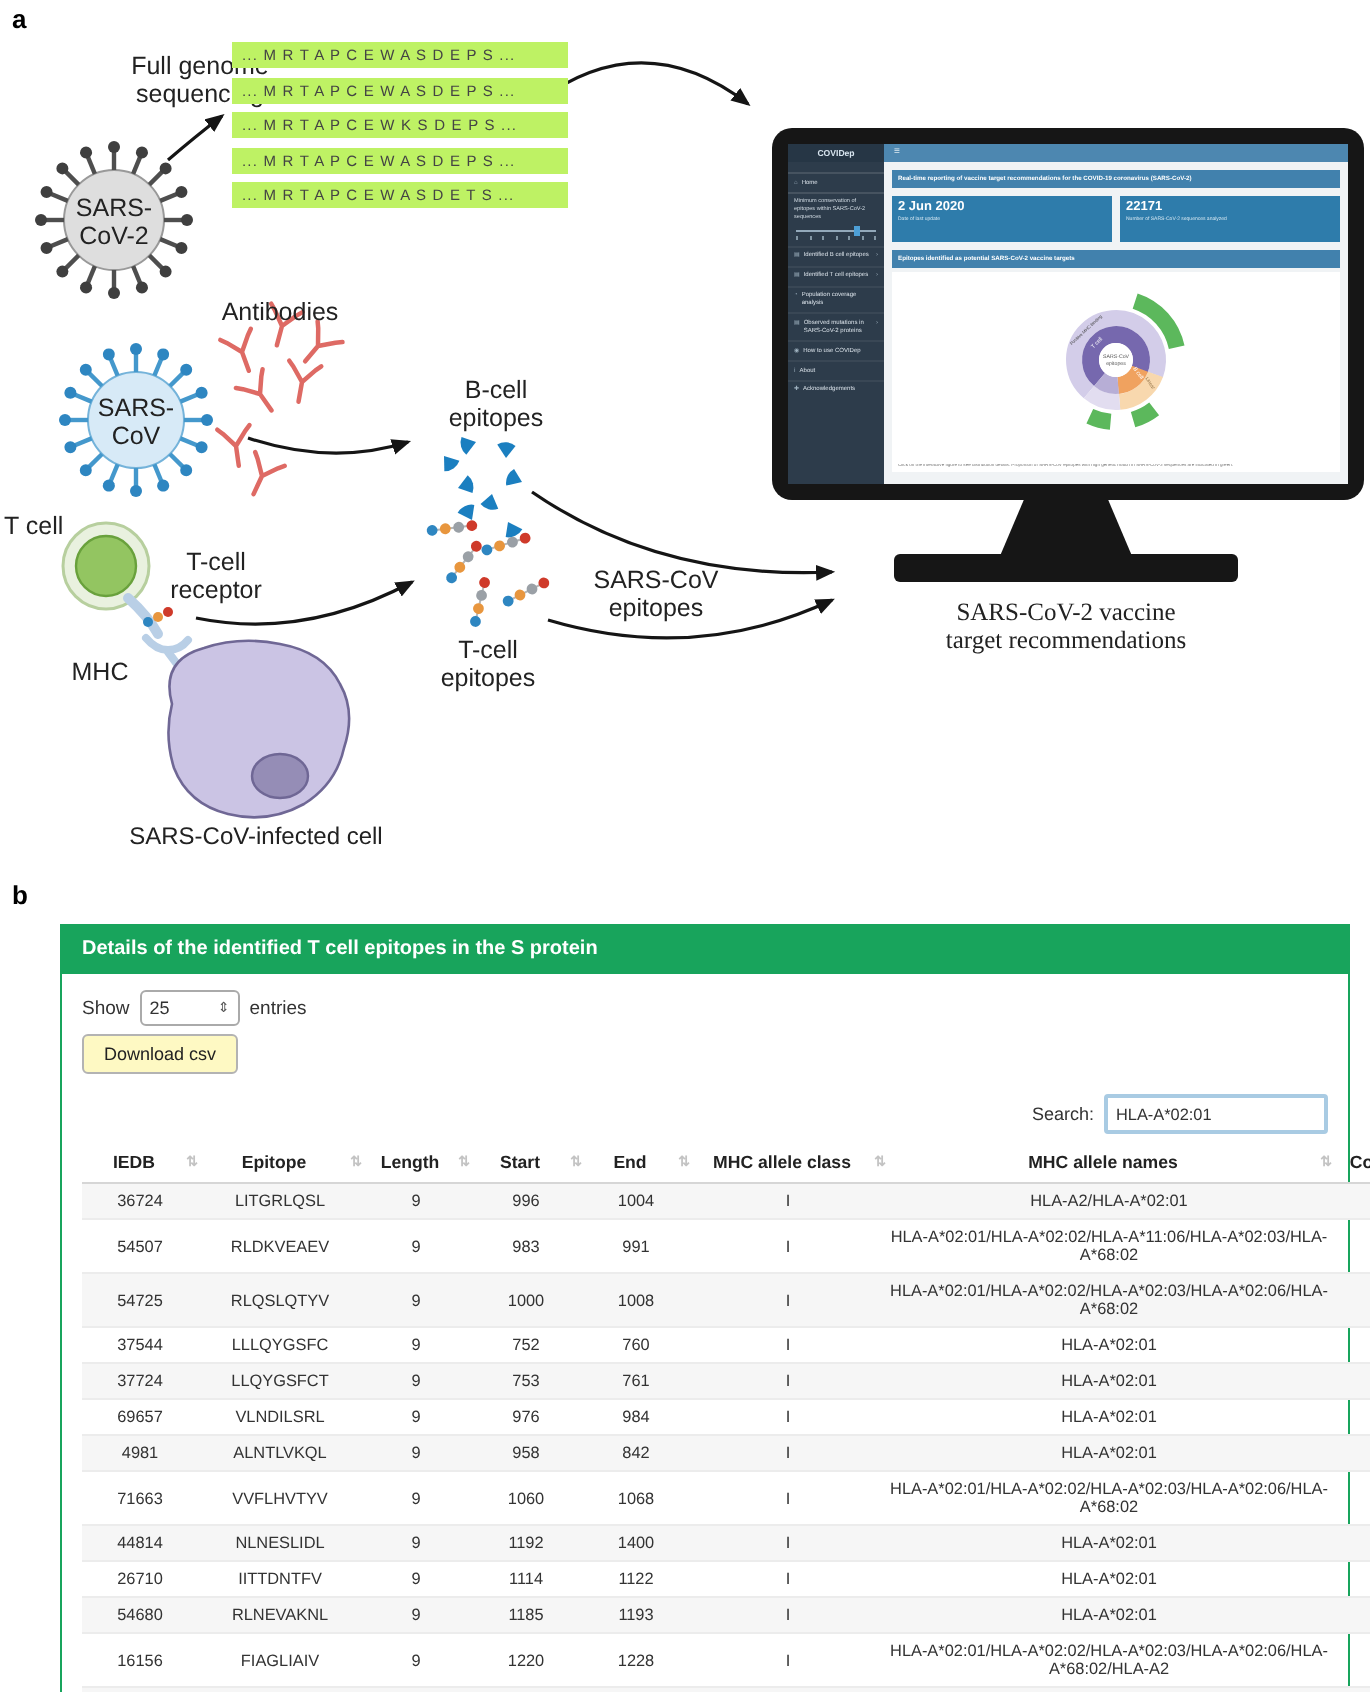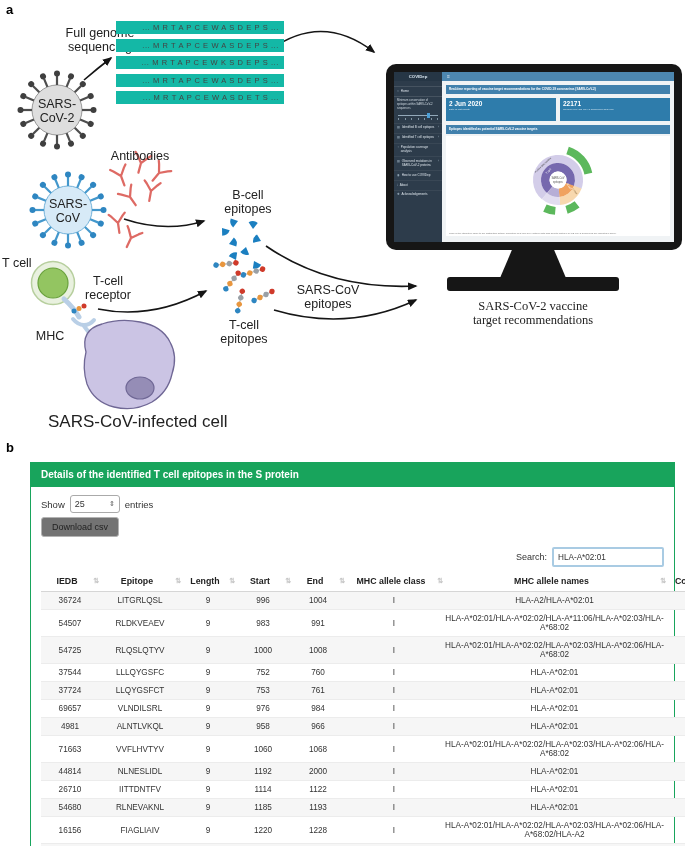--- a/index.html
+++ b/index.html
@@ -5,22 +5,22 @@
   html,body{margin:0;padding:0;background:#fff;}
   #page{position:relative;width:685px;height:846px;background:#fff;
         font-family:"Liberation Sans",sans-serif;overflow:hidden;}
   .panel-label{position:absolute;font-size:13px;font-weight:bold;color:#000;}
   
   #panel-a{position:absolute;left:0;top:0;width:685px;height:440px;}
   #fig-a{position:absolute;left:0;top:0;}
   .fig-label{position:absolute;font-size:12.5px;line-height:1.15;color:#222;
              text-align:center;white-space:pre-line;}
   #seq-list{position:absolute;left:116px;top:21px;}
-  .seq-row{width:158px;padding:2px 5px;margin-bottom:4.5px;background:#14b8a6;
-           font-size:7.5px;letter-spacing:.6px;color:#444;white-space:nowrap;text-align:right;}
+  .seq-row{width:158px;padding:2px 5px;margin-bottom:4.5px;background:#bef264;
+           font-size:7.5px;letter-spacing:.6px;color:#444;white-space:nowrap;text-align:left;}
   
   .monitor-frame{position:absolute;left:386px;top:64px;width:296px;height:186px;
                  background:#161616;border-radius:10px;}
   .monitor-stand{position:absolute;left:500px;top:250px;width:66px;height:28px;background:#161616;
                  clip-path:polygon(18% 0,82% 0,100% 100%,0 100%);}
   .monitor-base{position:absolute;left:447px;top:277px;width:172px;height:14px;
                 background:#161616;border-radius:3px;}
   .screen{position:absolute;left:394px;top:72px;width:280px;height:170px;background:#f0f3f5;overflow:hidden;}
   .scr-navbar{position:absolute;left:0;top:0;width:280px;height:9px;background:#4d87b0;}
   .scr-brand{position:absolute;left:0;top:0;width:48px;height:9px;background:#263645;color:#d8e5ef;
@@ -59,21 +59,21 @@
   #panel-b{position:absolute;left:0;top:442px;width:685px;height:404px;}
   .card{position:absolute;left:30px;top:20px;width:645px;background:#fff;
         border:1px solid #18a45c;box-sizing:border-box;}
   .card-header{height:24px;background:#18a45c;color:#fff;font-size:10px;font-weight:bold;
                line-height:24px;padding-left:10px;}
   .card-body{position:relative;padding:8px 10px 6px 10px;font-size:9.5px;color:#333;}
   .show-row{display:flex;align-items:center;gap:5px;height:18px;}
   .select-box{display:inline-flex;align-items:center;justify-content:space-between;width:40px;height:16px;
               border:1px solid #aaa;border-radius:3px;padding:0 4px;background:#fff;font-size:9px;}
   .sel-arrows{font-size:7px;color:#555;}
-  .download-btn{display:inline-block;margin-top:4px;padding:4px 10px;background:#737373;
+  .download-btn{display:inline-block;margin-top:4px;padding:4px 10px;background:#fef9c3;
                 border:1px solid #b3b3b3;border-radius:3px;font-size:9px;color:#222;}
   .search-wrap{position:absolute;right:10px;top:60px;display:flex;align-items:center;gap:5px;font-size:9px;}
   .search-input{width:100px;height:14px;border:2px solid #a9cbe3;border-radius:2px;
                 font-size:8.2px;padding:1px 4px;color:#333;font-family:"Liberation Sans",sans-serif;}
   table.epi{width:625px;table-layout:fixed;border-collapse:collapse;margin-top:34px;}
   table.epi th{position:relative;font-size:8.8px;font-weight:bold;color:#222;
                padding:5px 8px 5px 2px;border-bottom:1px solid #d6d6d6;}
   .sort{position:absolute;right:0;top:50%;transform:translateY(-50%);font-size:7px;color:#c3c3c3;}
   table.epi td{font-size:8.2px;color:#333;text-align:center;padding:4px 2px;border-top:1px solid #ececec;}
   #epitope-tbody tr:nth-child(odd){background:#f6f6f6;}
@@ -229,21 +229,21 @@
       </div>
     <div class="fig-label" style="left:95px;top:149px;width:90px;">Antibodies</div>
     <div class="fig-label" style="left:38px;top:197px;width:60px;">SARS-
 CoV</div>
     <div class="fig-label" style="left:212px;top:188px;width:72px;">B-cell
 epitopes</div>
     <div class="fig-label" style="left:2px;top:256px;width:44px;text-align:left;">T cell</div>
     <div class="fig-label" style="left:72px;top:274px;width:72px;">T-cell
 receptor</div>
     <div class="fig-label" style="left:28px;top:329px;width:44px;">MHC</div>
-    <div class="fig-label" style="left:48px;top:412px;width:160px;font-size:17px;white-space:nowrap;">SARS-CoV-infected cell</div>
+    <div class="fig-label" style="left:48px;top:412px;width:160px;font-size:12px;white-space:nowrap;">SARS-CoV-infected cell</div>
     <div class="fig-label" style="left:206px;top:318px;width:76px;">T-cell
 epitopes</div>
     <div class="fig-label" style="left:288px;top:283px;width:80px;">SARS-CoV
 epitopes</div>
     <div class="fig-label" style="left:425px;top:299px;width:216px;font-family:Liberation Serif, serif;">SARS-CoV-2 vaccine
 target recommendations</div>
 
     <div class="monitor-frame"></div>
     <div class="monitor-stand"></div>
     <div class="monitor-base"></div>
@@ -437,41 +437,41 @@
                 <td>984</td>
                 <td>I</td>
                 <td class="names-cell">HLA-A*02:01</td>
                 <td>0.9997</td>
               </tr>
               <tr>
                 <td class="id-link">4981</td>
                 <td>ALNTLVKQL</td>
                 <td>9</td>
                 <td>958</td>
-                <td>966</td>
+                <td>842</td>
                 <td>I</td>
                 <td class="names-cell">HLA-A*02:01</td>
                 <td>0.9994</td>
               </tr>
               <tr>
                 <td class="id-link">71663</td>
                 <td>VVFLHVTYV</td>
                 <td>9</td>
                 <td>1060</td>
                 <td>1068</td>
                 <td>I</td>
                 <td class="names-cell">HLA-A*02:01/HLA-A*02:02/HLA-A*02:03/HLA-A*02:06/HLA-A*68:02</td>
                 <td>0.9994</td>
               </tr>
               <tr>
                 <td class="id-link">44814</td>
                 <td>NLNESLIDL</td>
                 <td>9</td>
                 <td>1192</td>
-                <td>2000</td>
+                <td>1400</td>
                 <td>I</td>
                 <td class="names-cell">HLA-A*02:01</td>
                 <td>0.9993</td>
               </tr>
               <tr>
                 <td class="id-link">26710</td>
                 <td>IITTDNTFV</td>
                 <td>9</td>
                 <td>1114</td>
                 <td>1122</td>

